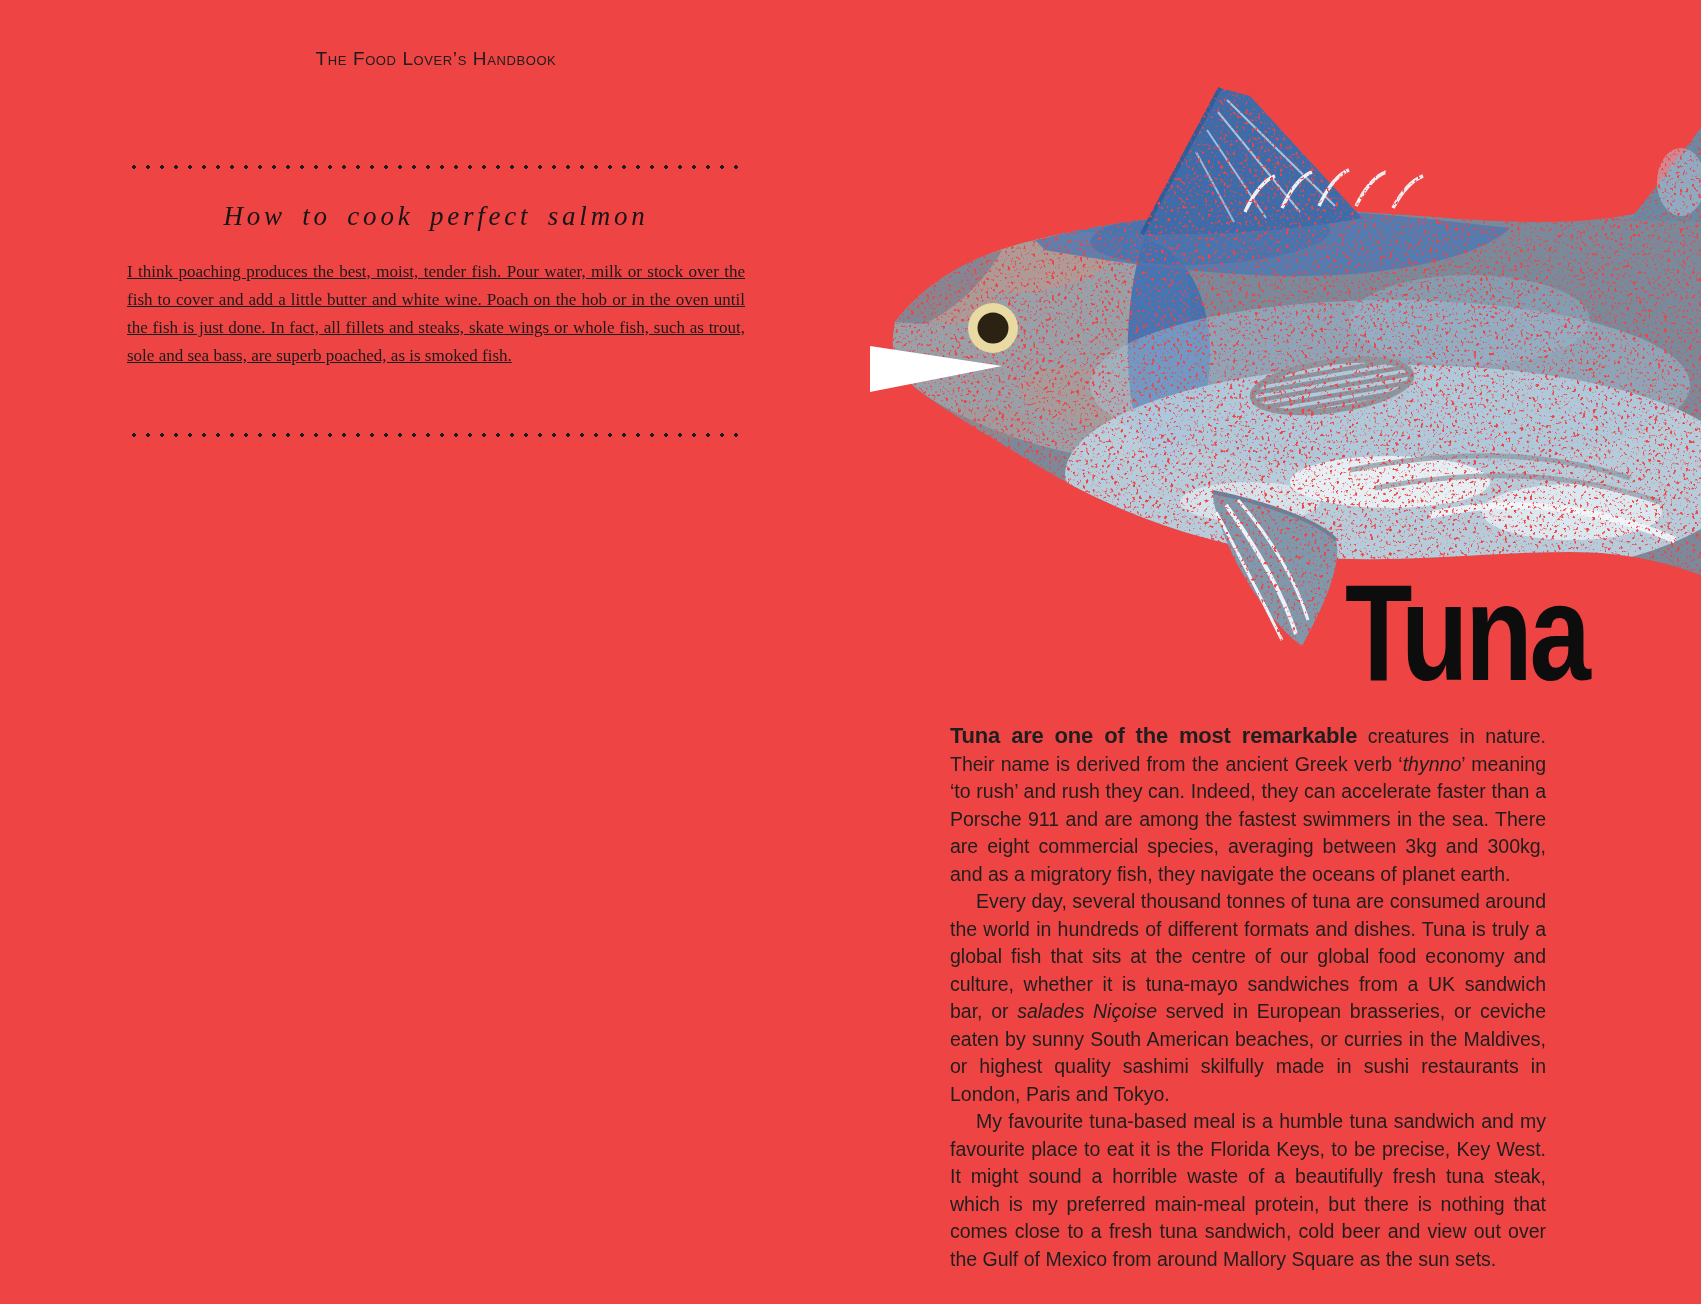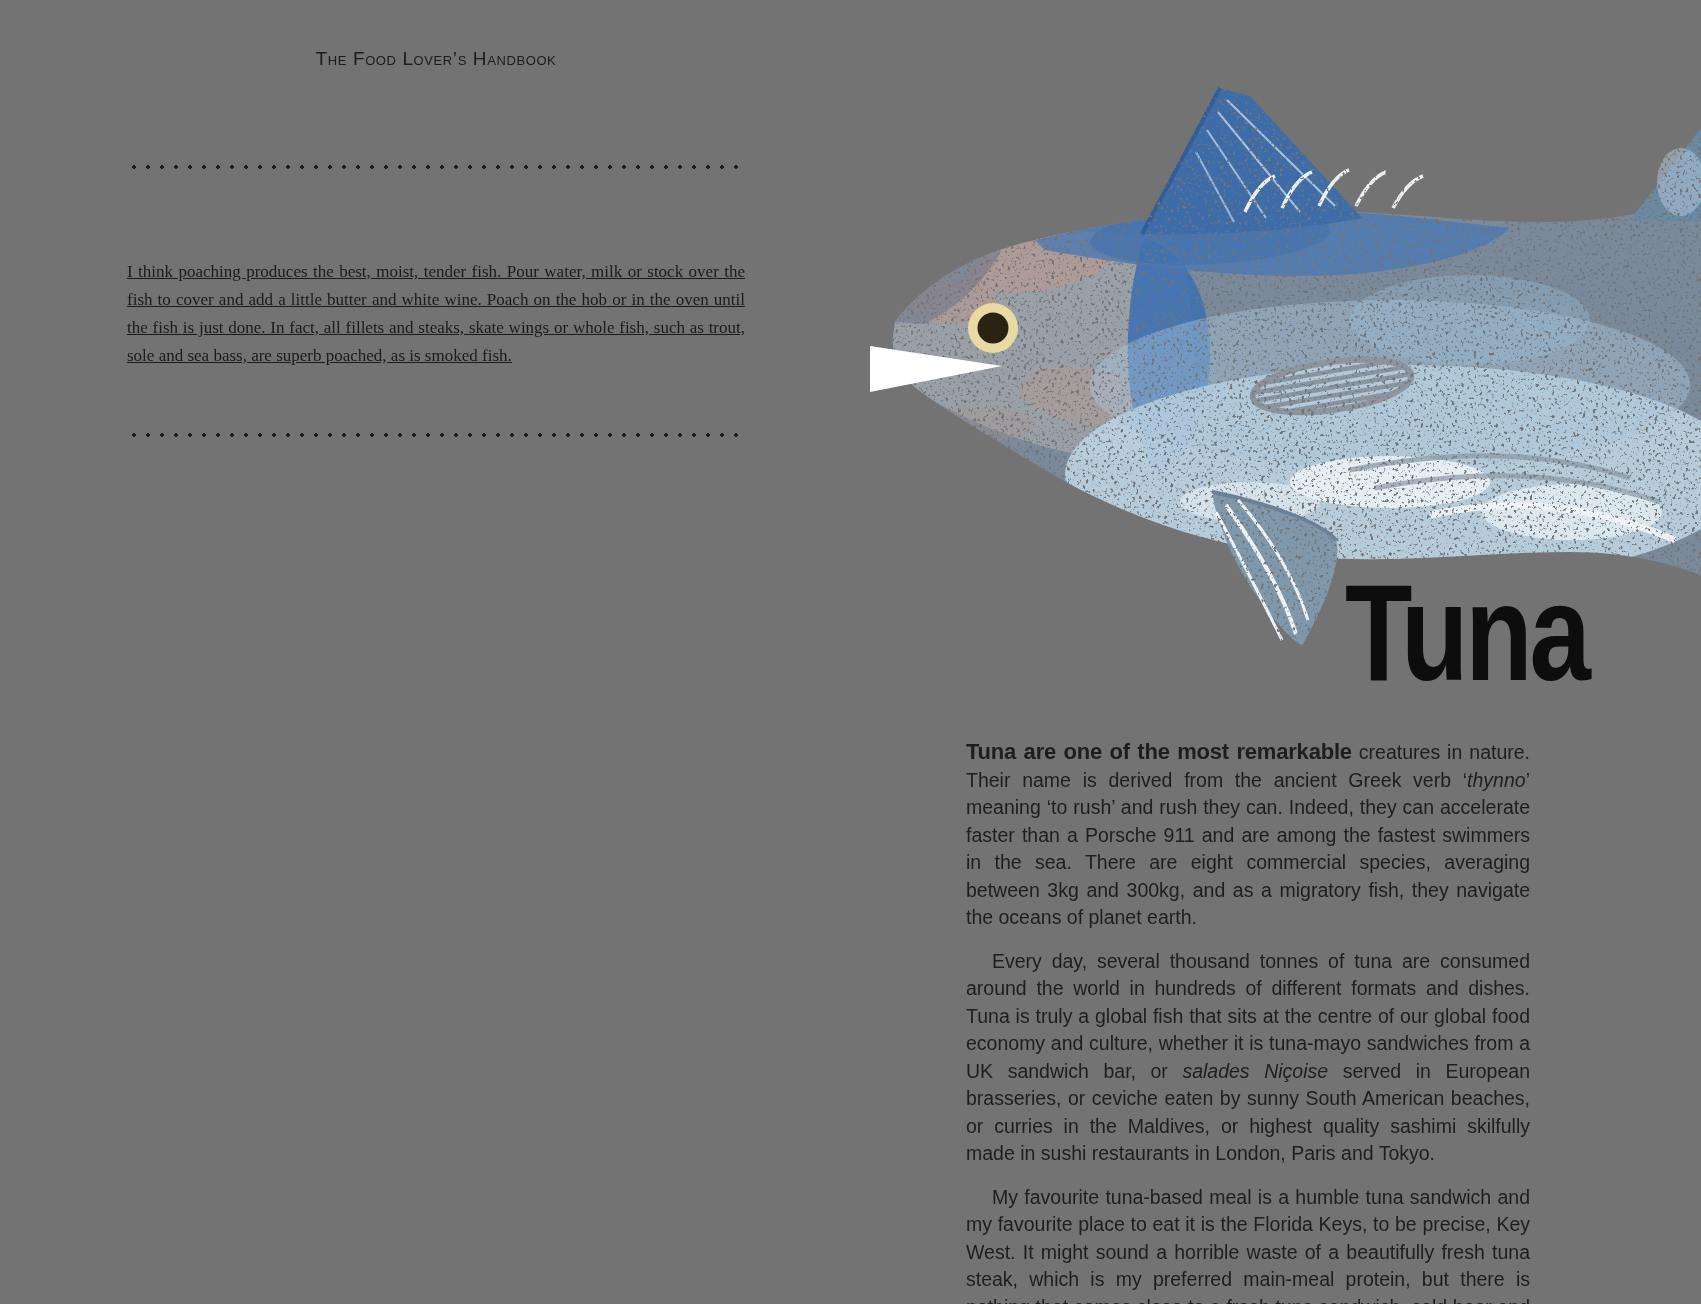--- a/index.html
+++ b/index.html
@@ -1,21 +1,21 @@
 <!DOCTYPE html>
 <html><head>
 <meta charset="utf-8">
 <title>Book Spread</title>
 <style>
   html,body{margin:0;padding:0;background:#ffffff;}
   .spread{
     position:relative;
     width:1701px;
     height:1304px;
-    background:#737373;
+    background:#ef4444;
     overflow:hidden;
     color:#1b1b1b;
   }
 
   
   .running-head{
     position:absolute;
     left:127px; top:48px; width:618px;
     text-align:center;
     font-family:"Liberation Sans",sans-serif;
@@ -90,36 +90,37 @@
   }
   .right-body{
     position:absolute;
     left:950px; top:722px; width:596px;
     font-family:"Liberation Sans",sans-serif;
     font-size:19.5px;
     line-height:27.5px;
     color:#1e1e1e;
   }
   .right-body p{
-    margin:16px;
+    margin:0;
     text-align:justify;
   }
   .right-body p.indent{text-indent:26px;}
   .seg-lead{font-weight:700;font-size:22px;letter-spacing:-0.2px;}
   .seg-italic{font-style:italic;}
 </style>
 </head>
 <body>
 
 <div class="spread">
 
   <header class="running-head">The Food Lover’s Handbook</header>
 
   <div class="dotted-rule rule-top"></div>
 
+  <h2 class="section-heading">How to cook perfect salmon</h2>
 
   <p class="left-body">I think poaching produces the best, moist, tender fish. Pour water, milk or stock over the fish to cover and add a little butter and white wine. Poach on the hob or in the oven until the fish is just done. In fact, all fillets and steaks, skate wings or whole fish, such as trout, sole and sea bass, are superb poached, as is smoked fish.</p>
 
   <div class="dotted-rule rule-bottom"></div>
 
 
   <svg class="fish" viewBox="0 0 871 660" xmlns="http://www.w3.org/2000/svg" aria-hidden="true">
     <defs>
       <filter id="speckle" x="-10%" y="-10%" width="120%" height="120%">
         <feTurbulence type="fractalNoise" baseFrequency="0.32" numOctaves="3" seed="8" result="n"></feTurbulence>

